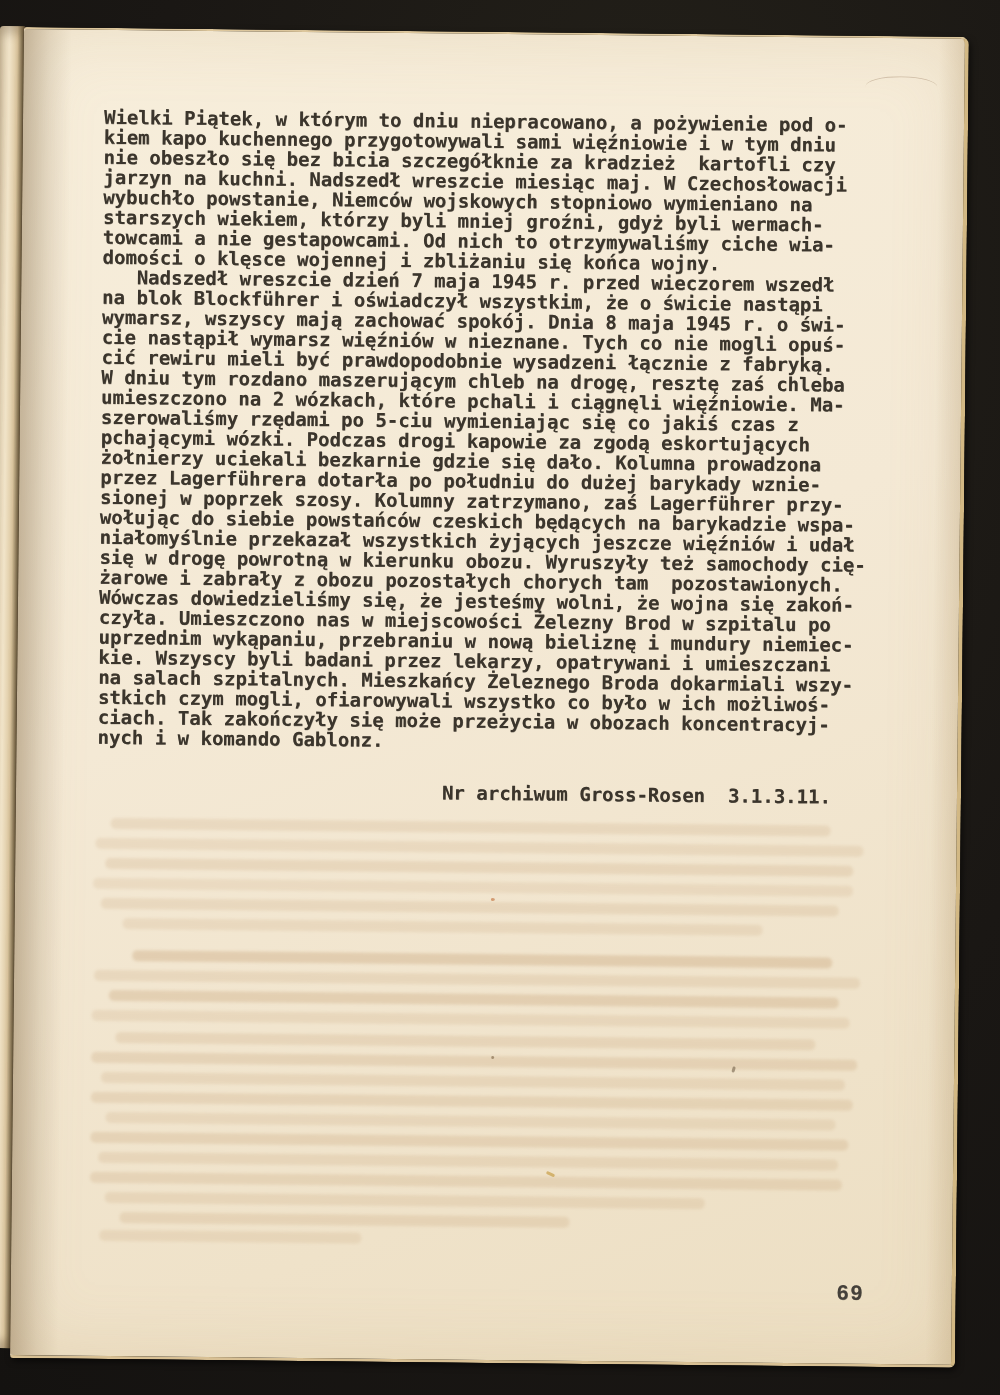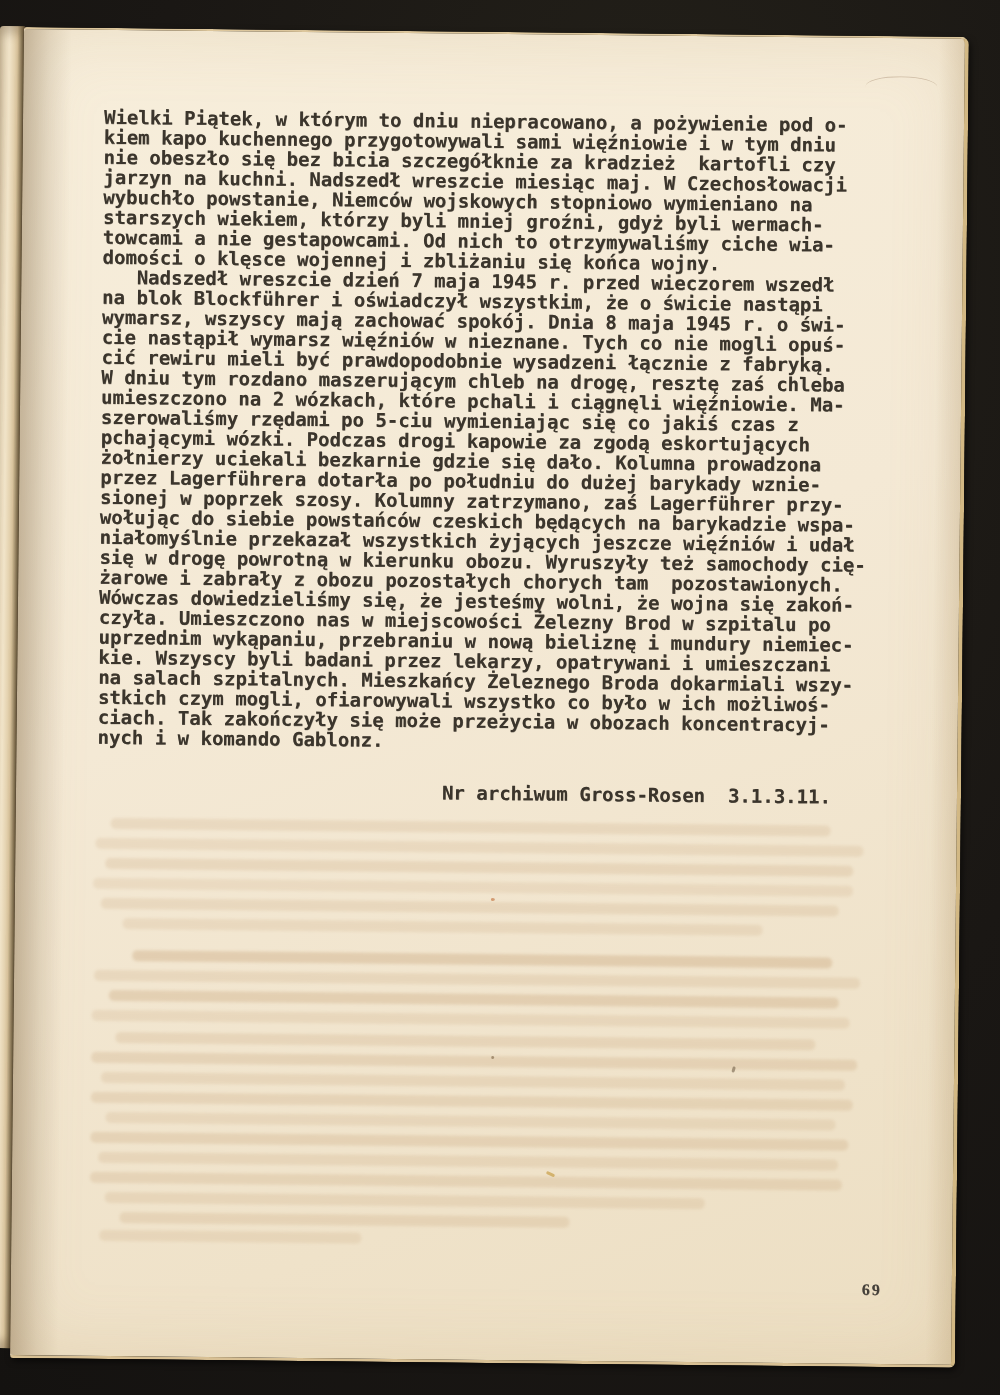--- a/index.html
+++ b/index.html
@@ -53,23 +53,23 @@
     text-shadow:0.3px 0.3px 0.5px rgba(59,53,44,.55);
   }
   .archive-note{
     position:absolute;left:426px;top:749px;
     font-family:"DejaVu Sans Mono","Liberation Mono",monospace;
     font-weight:bold;font-size:19px;line-height:20px;
     color:#3b352c;white-space:pre;
     text-shadow:0.3px 0.3px 0.5px rgba(59,53,44,.55);
   }
   .page-number{
-    position:absolute;left:851px;top:1243px;
-    font-family:Liberation Serif, serif;
-    font-weight:bold;font-size:16px;letter-spacing:2px;color:#45403a;
+    position:absolute;left:826px;top:1243px;
+    font-family:Liberation Sans, sans-serif;
+    font-weight:bold;font-size:21px;letter-spacing:2px;color:#45403a;
     text-shadow:0.3px 0.3px 0.5px rgba(60,55,45,.5);
   }
 
   
   .bleedthrough{position:absolute;inset:0;pointer-events:none;}
   .bl{
     position:absolute;height:11px;border-radius:5px;
     background:#ad7a44;filter:blur(1.7px);
   }
 

